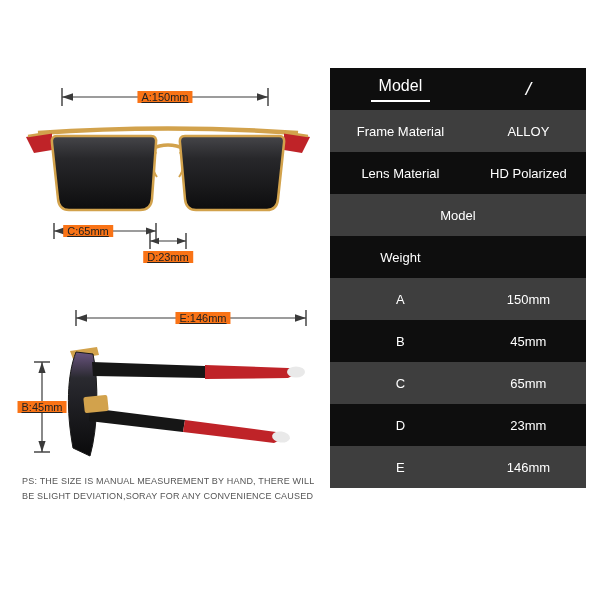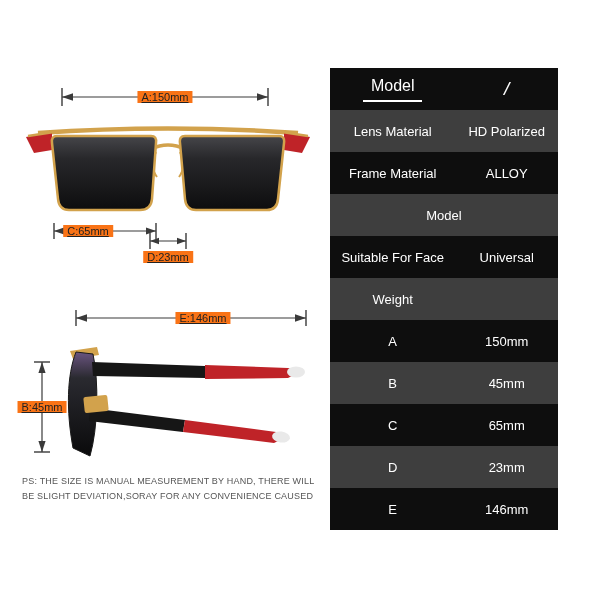--- a/index.html
+++ b/index.html
@@ -21,21 +21,21 @@
   .lens-stroke{stroke:var(--gold);stroke-width:2.5;}
   .dim-label{
     position:absolute;transform:translate(-50%,-50%);background:#f97316;
     padding:0 4px;font-size:11px;color:#222;white-space:nowrap;text-decoration:underline;
   }
   .disclaimer{
     position:absolute;left:22px;top:474px;width:316px;
     font-size:9px;line-height:15px;color:#555;letter-spacing:.2px;
   }
   .disclaimer span{display:block;white-space:nowrap;}
-  .spec-table{position:absolute;left:330px;top:68px;width:228px;background:var(--row-dark);}
+  .spec-table{position:absolute;left:330px;top:68px;width:256px;background:var(--row-dark);}
   .spec-row{display:flex;height:42px;align-items:center;}
   .spec-row:nth-child(odd){background:var(--row-dark);}
   .spec-row:nth-child(even){background:var(--row-light);}
   .spec-label{flex:0 0 55%;text-align:center;color:var(--table-text);font-size:13px;}
   .spec-value{flex:1 1 auto;text-align:center;color:var(--table-text);font-size:13px;}
   .spec-row.model-row .spec-label{font-size:16px;}
   .model-underline{display:inline-block;border-bottom:2px solid #fff;padding:0 8px 5px;}
   .spec-row.model-row .spec-value{font-size:19px;font-style:italic;}
 </style>
 </head>
@@ -131,33 +131,29 @@
 </div>
 
 <div class="spec-table">
   <div class="spec-row model-row">
     <div class="spec-label">
       <span class="model-underline">Model</span>
     </div>
     <div class="spec-value">/</div>
   </div>
   <div class="spec-row">
+    <div class="spec-label">Frame Material</div>
+    <div class="spec-value">ALLOY</div>
+  </div>
+  <div class="spec-row">
     <div class="spec-label">Lens Material</div>
     <div class="spec-value">HD Polarized</div>
   </div>
   <div class="spec-row">
-    <div class="spec-label">Frame Material</div>
-    <div class="spec-value">ALLOY</div>
-  </div>
-  <div class="spec-row">
     <div class="spec-value">Model</div>
-  </div>
-  <div class="spec-row">
-    <div class="spec-label">Suitable For Face</div>
-    <div class="spec-value">Universal</div>
   </div>
   <div class="spec-row">
     <div class="spec-label">Weight</div>
   </div>
   <div class="spec-row">
     <div class="spec-label">A</div>
     <div class="spec-value">150mm</div>
   </div>
   <div class="spec-row">
     <div class="spec-label">B</div>

